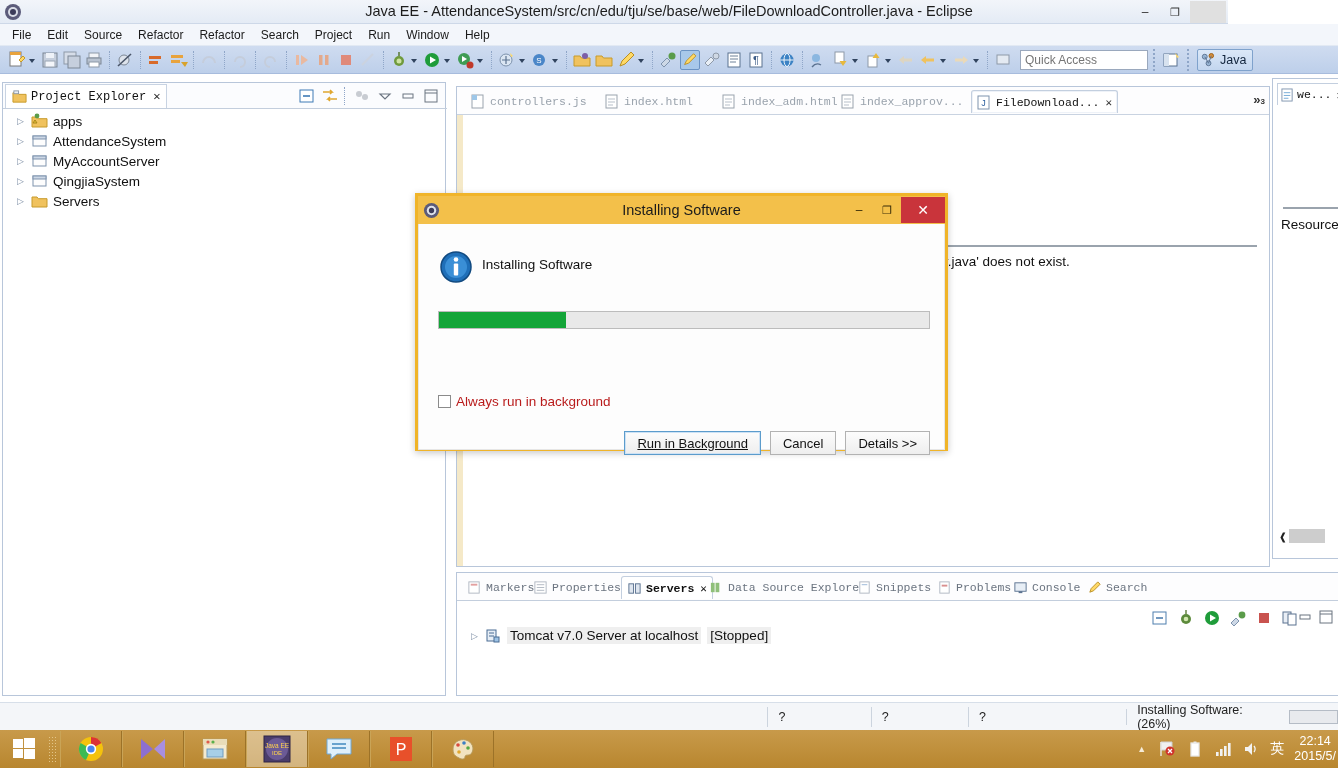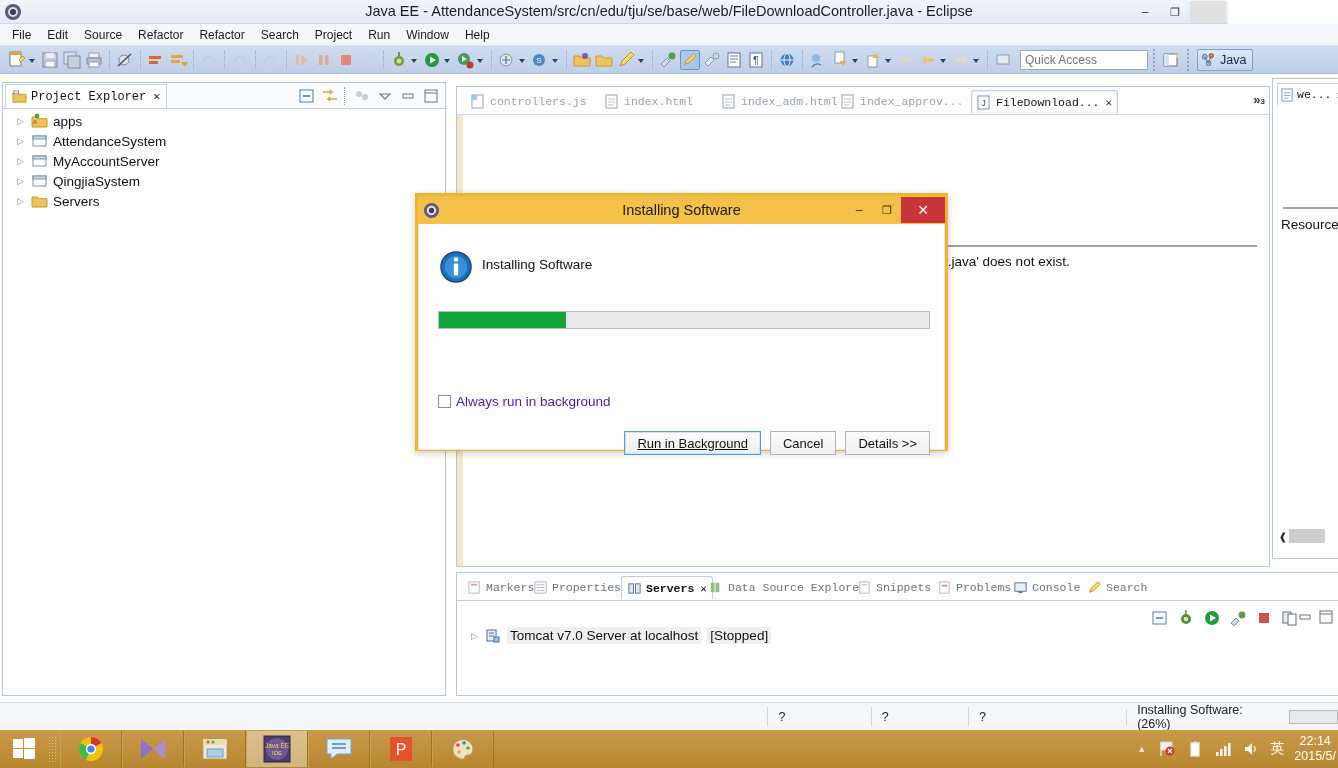--- a/index.html
+++ b/index.html
@@ -201,21 +201,21 @@
   .dlg-wbtn.close { width: 44px; height: 26px; background: #c9343b; color: #fff; font-size: 14px; }
   .dlg-body { position: relative; height: 226px; background: #fdfdfd;
               border: 1px solid #e6e6e6; border-top: none; }
   .dlg-infoico { position: absolute; left: 20px; top: 26px; width: 34px; height: 34px; }
   .dlg-msg { position: absolute; left: 63px; top: 33px; font-size: 13.5px; color: #111; }
   .progress-outer { position: absolute; left: 19px; top: 87px; width: 492px; height: 18px;
                     background: #e9e9e9; border: 1px solid #bcbcbc; }
   .progress-inner { height: 100%; background: #13a538; }
   .chk-row { position: absolute; left: 19px; top: 170px; display: flex; align-items: center; }
   .chk-box { width: 13px; height: 13px; border: 1px solid #8b8b8b; background: #fff; margin-right: 5px; }
-  .chk-lbl { font-size: 13.5px; color: #4c1d95; }
+  .chk-lbl { font-size: 13.5px; color: #b91c1c; }
   .dlg-btns { position: absolute; right: 14px; top: 207px; display: flex; align-items: center; }
   .dbtn { height: 24px; padding: 0 12px; display: flex; align-items: center; justify-content: center;
           font-size: 13px; color: #111; background: linear-gradient(#fcfcfc,#eeeeee);
           border: 1px solid #b2b2b2; margin-left: 9px; }
   .dbtn.default { border: 1px solid #5c9ccc; box-shadow: 0 0 0 1px #cde2f5 inset; text-decoration: underline; }
 </style>
 </head>
 <body>
 
 <div id="app">

